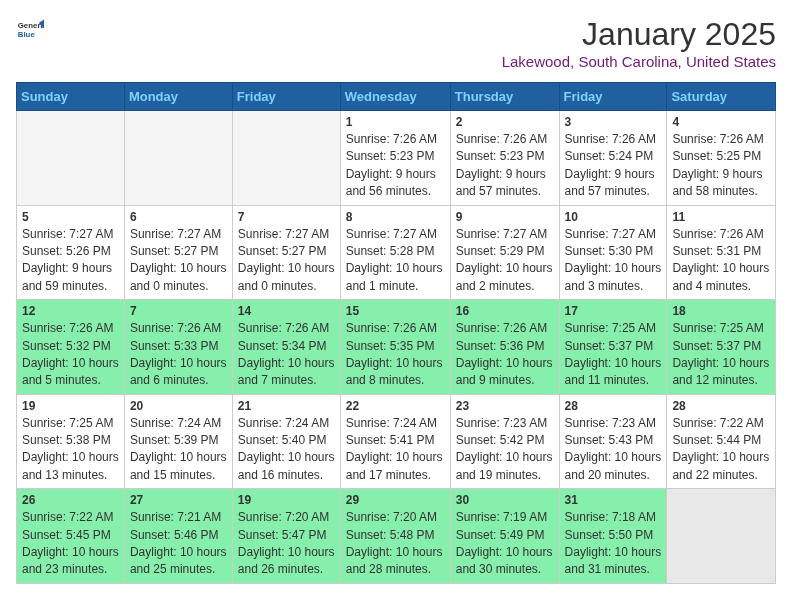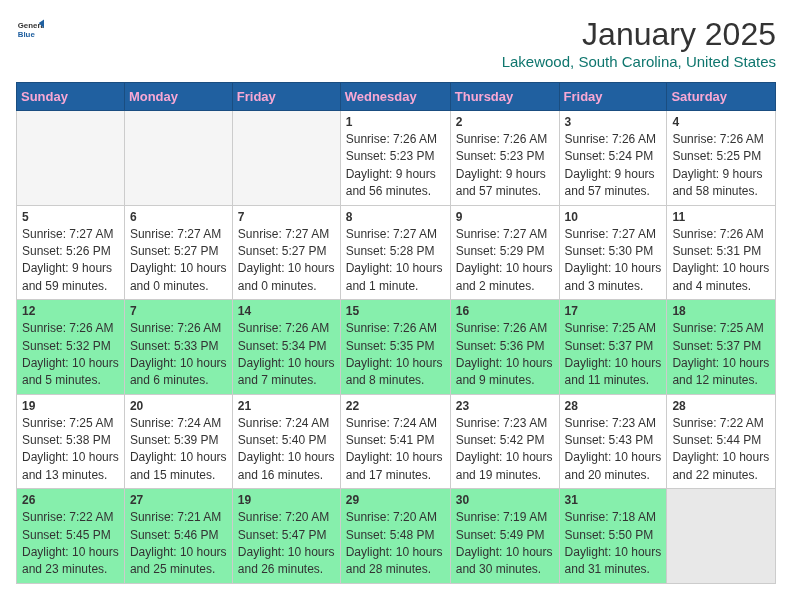--- a/index.html
+++ b/index.html
@@ -28,30 +28,30 @@
     .title-area {
       text-align: right;
     }
     .calendar-title {
       font-size: 32px;
       font-weight: normal;
       color: #333;
     }
     .calendar-subtitle {
       font-size: 15px;
-      color: #0f766e;
+      color: #701a75;
     }
     .calendar-table {
       width: 100%;
       border-collapse: collapse;
       border: 1px solid #ccc;
     }
     .calendar-table th {
       background: #2060a0;
-      color: #f9a8d4;
+      color: #7dd3fc;
       font-size: 13px;
       font-weight: bold;
       padding: 6px 4px;
       text-align: left;
       border: 1px solid #1a4d80;
     }
     .calendar-table td {
       border: 1px solid #ccc;
       vertical-align: top;
       padding: 4px 5px;

